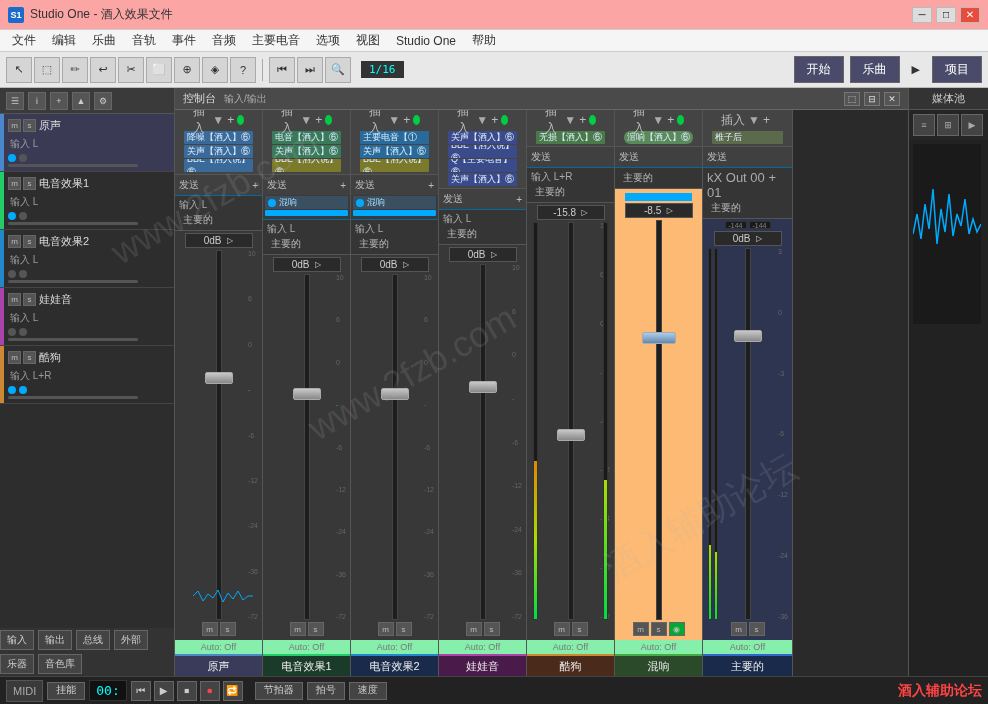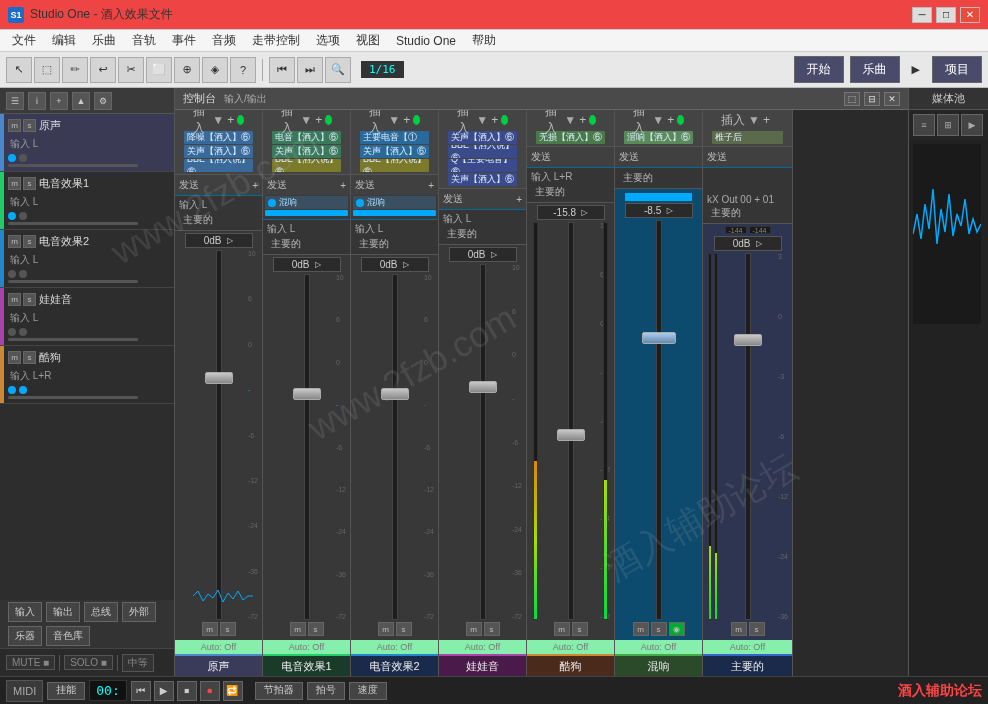--- a/index.html
+++ b/index.html
@@ -9,21 +9,21 @@
       overflow: hidden;
       font-family: 'Microsoft YaHei', Arial, sans-serif;
       font-size: 11px;
       background: #2a2a2a;
       user-select: none;
     }
 
     
     #title-bar {
       height: 30px;
-      background: #ef4444;
+      background: #fca5a5;
       display: flex;
       align-items: center;
       padding: 0 8px;
       border-bottom: 1px solid #ccc;
       position: relative;
     }
     #title-bar .app-icon {
       width: 16px; height: 16px;
       background: #1a6bcc;
       border-radius: 2px;
@@ -192,21 +192,21 @@
       color: rgba(200,200,200,0.25);
       pointer-events: none;
       z-index: 50;
       letter-spacing: 2px;
     }
 
     
     .left-bottom-icons {
       display: flex;
       gap: 4px;
-      padding: 2px 8px;
+      padding: 2px 0;
       background: #333;
       align-items: center;
     }
     .lbi-btn {
       padding: 2px 6px;
       background: #444;
       border: 1px solid #666;
       color: #ccc;
       font-size: 10px;
       cursor: pointer;
@@ -546,21 +546,21 @@
   </div>
 </div>
 
 <div id="menu-bar">
   <span class="menu-item">文件</span>
   <span class="menu-item">编辑</span>
   <span class="menu-item">乐曲</span>
   <span class="menu-item">音轨</span>
   <span class="menu-item">事件</span>
   <span class="menu-item">音频</span>
-  <span class="menu-item">走带控制</span>
+  <span class="menu-item">主要电音</span>
   <span class="menu-item">选项</span>
   <span class="menu-item">视图</span>
   <span class="menu-item">Studio One</span>
   <span class="menu-item">帮助</span>
 </div>
 
 <div id="toolbar">
   <div class="toolbar-btn">↖</div>
   <div class="toolbar-btn">⬚</div>
   <div class="toolbar-btn">✏</div>
@@ -686,27 +686,20 @@
     <div class="left-bottom-icons">
       <div class="lbi-btn">输入</div>
       <div class="lbi-btn">输出</div>
       <div class="lbi-btn">总线</div>
       <div class="lbi-btn">外部</div>
     </div>
     <div class="left-bottom-icons">
       <div class="lbi-btn">乐器</div>
       <div class="lbi-btn">音色库</div>
     </div>
-    <div class="left-panel-bottom">
-      <span class="lpb-label">MUTE ■</span>
-      <div class="lpb-sep"></div>
-      <span class="lpb-label">SOLO ■</span>
-      <div class="lpb-sep"></div>
-      <span class="lpb-label">中等</span>
-    </div>
   </div>
 
   <div style="flex:1; display:flex; flex-direction:column; overflow:hidden;">
 
     <div style="height:22px; background:#4a4a4a; display:flex; align-items:center; padding:0 8px; gap:8px; border-bottom:1px solid #666;">
       <span style="color:#ddd; font-size:11px;">控制台</span>
       <span style="color:#aaa; font-size:10px;">输入/输出</span>
       <div style="margin-left:auto; display:flex; gap:4px;">
         <div style="width:16px;height:14px;background:#555;border:1px solid #777;display:flex;align-items:center;justify-content:center;font-size:9px;color:#ddd;cursor:pointer;">⬚</div>
         <div style="width:16px;height:14px;background:#555;border:1px solid #777;display:flex;align-items:center;justify-content:center;font-size:9px;color:#ddd;cursor:pointer;">⊟</div>
@@ -999,33 +992,33 @@
 
       <div class="fmc">
         <div class="fmc-insert">
           <div class="fmc-insert-hdr">
             <span>插入</span>
             <span style="cursor:pointer;color:#aaa;">▼</span>
             <span style="cursor:pointer;">+</span>
             <div style="width:10px;height:10px;border-radius:50%;background:#00cc44;"></div>
           </div>
           <div class="fmc-plugins">
-            <div class="fmc-plugin" style="background:#5a8a5a;">渲响【酒入】⑥</div>
+            <div class="fmc-plugin" style="background:#5a8a5a;border-radius:6px;">渲响【酒入】⑥</div>
           </div>
         </div>
         <div class="fmc-send">
           <div class="fmc-send-hdr">
               <span>发送</span>
             </div>
         </div>
         <div class="fmc-io">
           <div></div>
           <div class="fmc-routing">主要的</div>
         </div>
-        <div class="fmc-fader" style="background:#0c4a6e;">
+        <div class="fmc-fader" style="background:#fdba74;">
           <div style="height:8px;width:80%;background:#0af;margin:2px auto;display:flex;align-items:center;justify-content:center;font-size:8px;color:#000;"></div>
           <div class="fmc-db">-8.5 &nbsp;<span style="font-size:8px;">▷</span></div>
           <div class="fmc-fader-area" style="position:relative;flex:1;width:100%;">
             <div style="position:absolute;left:0;top:0;bottom:0;right:0;display:flex;align-items:center;justify-content:center;">
               <div style="width:6px;height:100%;background:#1e1e1e;border:1px solid #444;position:absolute;left:calc(50% - 3px);"></div>
               <div class="fmc-fader-knob" style="top:28%;width:34px;background:linear-gradient(180deg,#aaccee,#6688aa);"></div>
             </div>
           </div>
           <div class="fmc-ms">
             <div class="fmc-mb">m</div>
@@ -1047,21 +1040,21 @@
           <div class="fmc-plugins">
             <div class="fmc-plugin" style="background:#5a6a4a;">椎子后</div>
           </div>
         </div>
         <div class="fmc-send">
           <div class="fmc-send-hdr">
               <span>发送</span>
             </div>
         </div>
         <div class="fmc-io">
-          <div style="font-size:10px;margin-top:24px;">kX Out 00 + 01</div>
+          <div style="font-size:13px;">kX Out 00 + 01</div>
           <div class="fmc-routing">主要的</div>
         </div>
         <div class="fmc-fader" style="background:#2e3550;">
           <div style="display:flex;gap:2px;justify-content:center;margin-bottom:2px;">
             <div style="width:22px;height:8px;background:#1a1a1a;border:1px solid #333;font-size:7px;color:#888;display:flex;align-items:center;justify-content:center;">-144</div>
             <div style="width:22px;height:8px;background:#1a1a1a;border:1px solid #333;font-size:7px;color:#888;display:flex;align-items:center;justify-content:center;">-144</div>
           </div>
           <div class="fmc-db">0dB &nbsp;<span style="font-size:8px;">▷</span></div>
           <div class="fmc-fader-area" style="position:relative;flex:1;width:100%;">
             <div style="position:absolute;left:0;top:0;bottom:0;right:0;display:flex;align-items:center;justify-content:center;">

